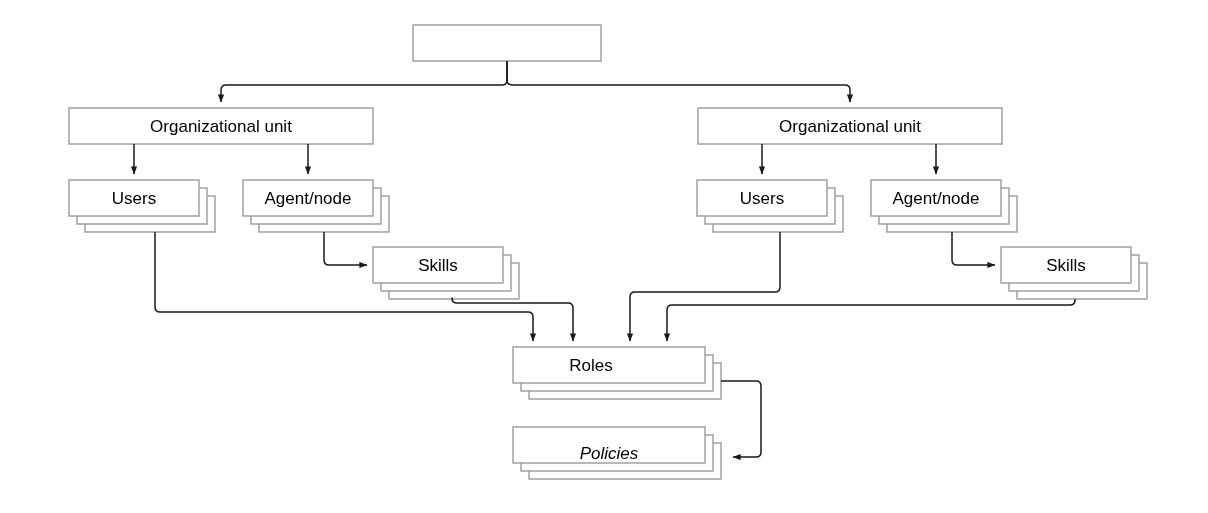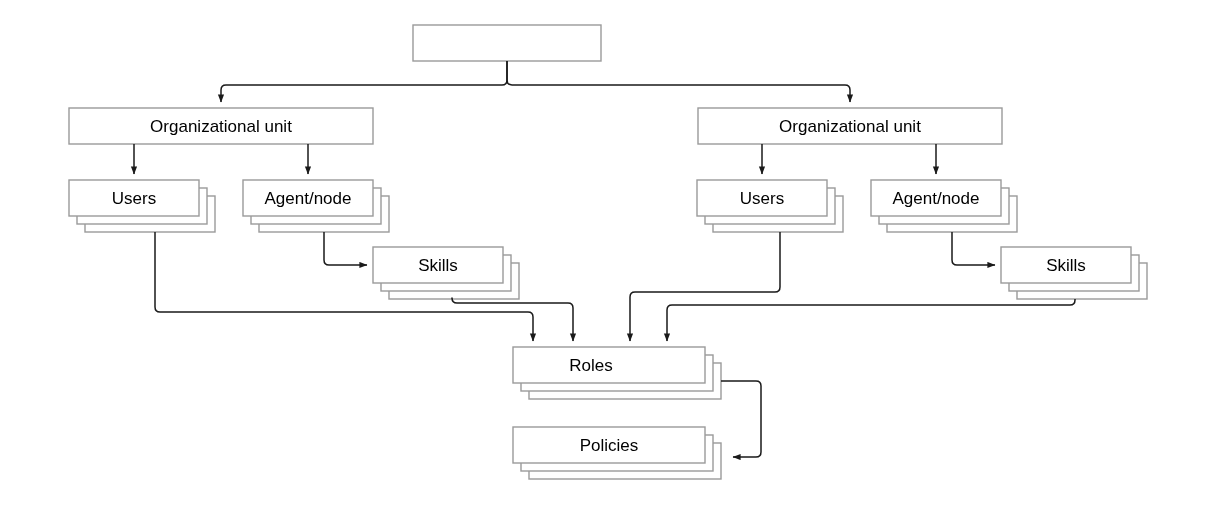--- a/index.html
+++ b/index.html
@@ -157,15 +157,15 @@
   <div class="node-label" style="left:373px; top:247px; width:130px; height:36px;">Skills</div>
 
   <div class="node-label" style="left:697px; top:180px; width:130px; height:36px;">Users</div>
 
   <div class="node-label" style="left:871px; top:180px; width:130px; height:36px;">Agent/node</div>
 
   <div class="node-label" style="left:1001px; top:247px; width:130px; height:36px;">Skills</div>
 
   <div class="node-label" style="left:513px; top:347px; width:156px; height:36px;">Roles</div>
 
-  <div class="node-label" style="left:513px; top:427px; width:192px; height:36px;">Policies</div>
+  <div class="node-label" style="left:513px; top:427px; width:192px; height:52px;font-style:italic;">Policies</div>
 
 </div>
 
 </body></html>

